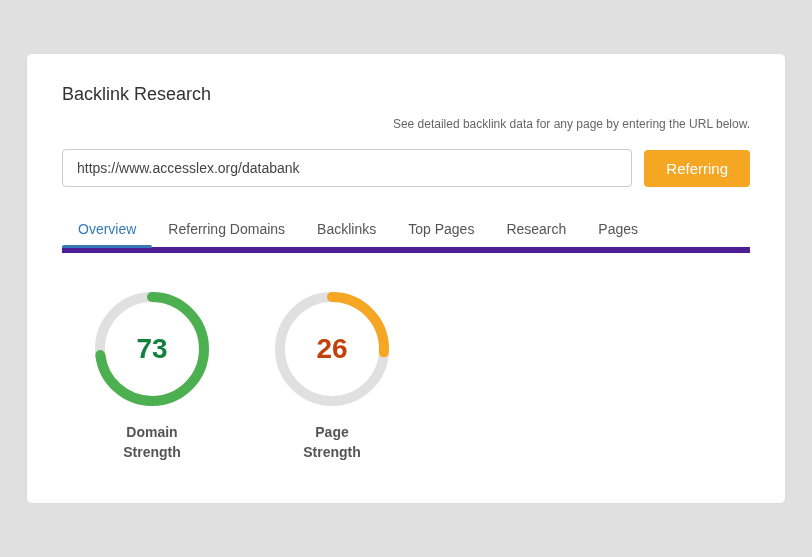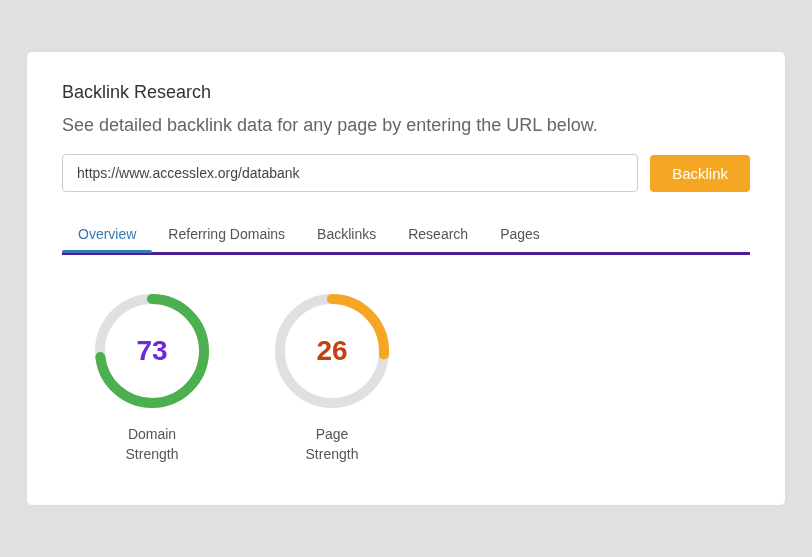--- a/index.html
+++ b/index.html
@@ -19,23 +19,24 @@
       width: 760px;
       padding: 30px 35px 40px 35px;
     }
     .page-title {
       font-size: 18px;
       font-weight: 400;
       color: #333;
       margin-bottom: 12px;
     }
     .subtitle {
-      font-size: 18px;
+      font-size: 12px;
       color: #666;
       margin-bottom: 18px;
+      text-align: right;
     }
     .search-row {
       display: flex;
       align-items: center;
       gap: 12px;
       margin-bottom: 24px;
     }
     .url-input {
       flex: 1;
       border: 1px solid #ccc;
@@ -51,21 +52,21 @@
       border: none;
       border-radius: 4px;
       padding: 10px 22px;
       font-size: 15px;
       cursor: pointer;
       white-space: nowrap;
     }
     .tabs {
       display: flex;
       gap: 0;
-      border-bottom: 3px solid #4c1d95;
+      border-bottom: 6px solid #4c1d95;
       margin-bottom: 36px;
     }
     .tab {
       padding: 10px 16px;
       font-size: 14px;
       color: #555;
       cursor: pointer;
       position: relative;
       white-space: nowrap;
     }
@@ -106,55 +107,56 @@
     .circle-label {
       position: absolute;
       top: 50%;
       left: 50%;
       transform: translate(-50%, -50%);
       font-size: 28px;
       font-weight: 700;
     }
     .metric-title {
       font-size: 14px;
-      font-weight: 400;
+      font-weight: 700;
       color: #555;
       text-align: center;
       line-height: 1.4;
     }
   </style>
 </head>
 <body>
 
 <div class="card">
 
   <h1 class="page-title">Backlink Research</h1>
   <p class="subtitle">See detailed backlink data for any page by entering the URL below.</p>
 
   <div class="search-row">
     <input class="url-input" type="text" value="https://www.accesslex.org/databank" style="">
-    <button class="research-btn">Backlink</button>
+    <button class="research-btn">Referring</button>
   </div>
 
   <div class="tabs" id="tabs-container">
       <div class="tab active">Overview</div>
       <div class="tab">Referring Domains</div>
       <div class="tab">Backlinks</div>
+      <div class="tab">Top Pages</div>
       <div class="tab">Research</div>
       <div class="tab">Pages</div>
     </div>
 
   <div class="metrics-row" id="metrics-container">
       <div class="metric-item">
       <div class="circle-container">
         <svg width="120" height="120" viewBox="0 0 120 120">
           <circle cx="60" cy="60" r="52" fill="none" stroke="#e0e0e0" stroke-width="10"></circle>
           <circle cx="60" cy="60" r="52" fill="none" stroke="#4caf50" stroke-width="10" stroke-dasharray="326.7256359733385" stroke-dashoffset="88.21592171280142" stroke-linecap="round"></circle>
         </svg>
-        <span class="circle-label" style="color:#6d28d9">73</span>
+        <span class="circle-label" style="color:#15803d">73</span>
       </div>
       <div class="metric-title">Domain<br>Strength</div>
     </div>
       <div class="metric-item">
       <div class="circle-container">
         <svg width="120" height="120" viewBox="0 0 120 120">
           <circle cx="60" cy="60" r="52" fill="none" stroke="#e0e0e0" stroke-width="10"></circle>
           <circle cx="60" cy="60" r="52" fill="none" stroke="#f5a623" stroke-width="10" stroke-dasharray="326.7256359733385" stroke-dashoffset="241.7769706202705" stroke-linecap="round"></circle>
         </svg>
         <span class="circle-label" style="color:#c2410c">26</span>

